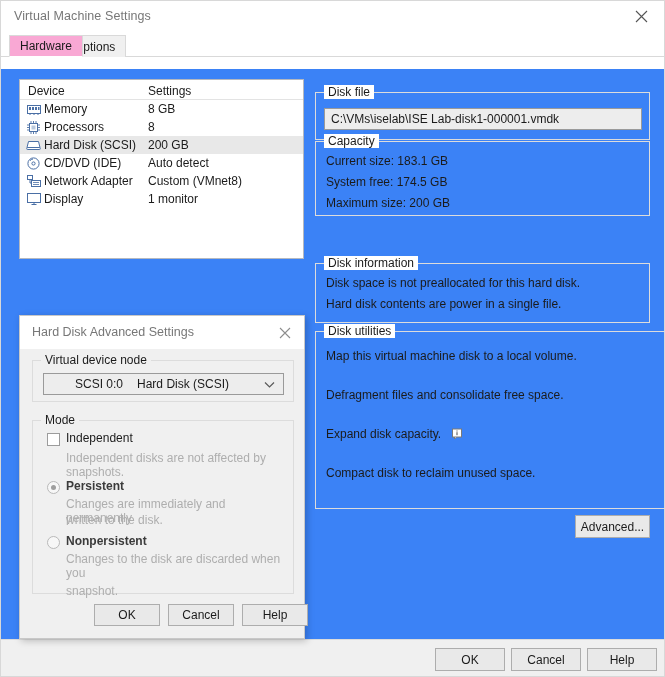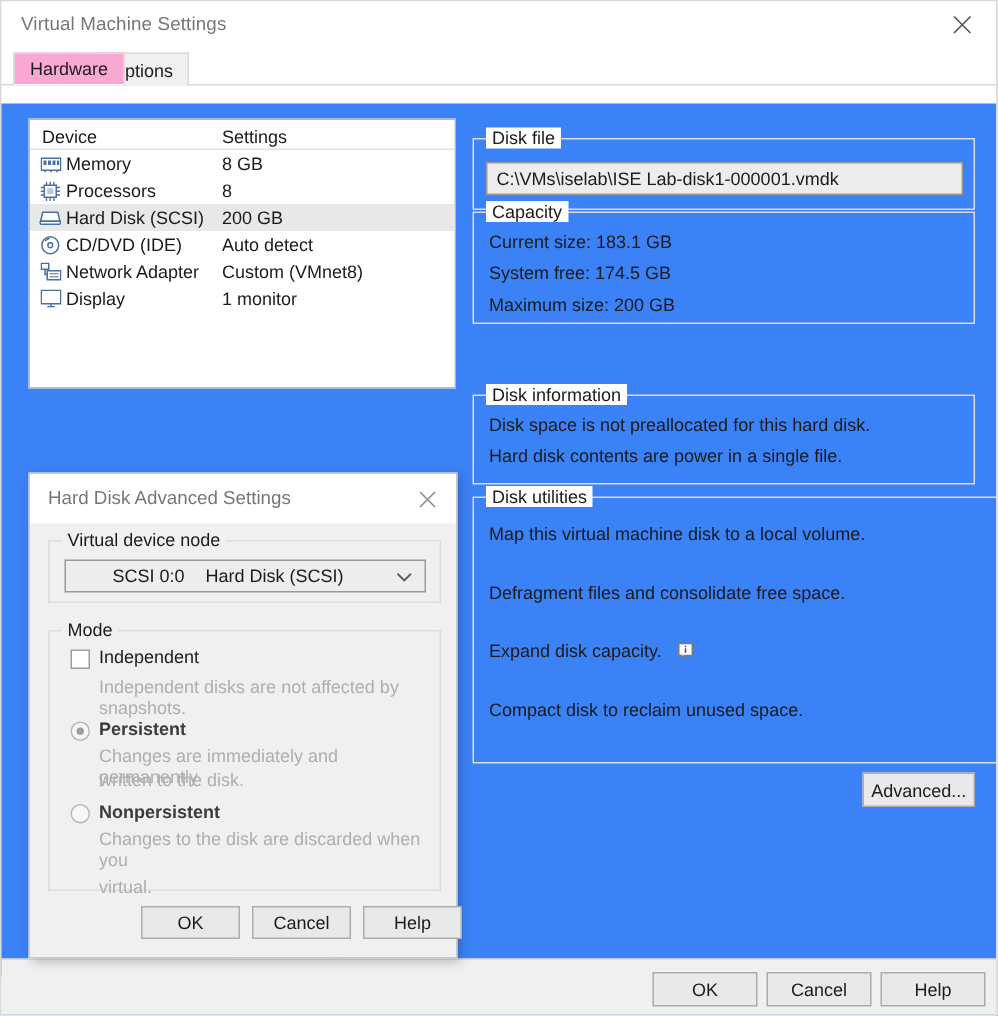--- a/index.html
+++ b/index.html
@@ -435,21 +435,21 @@
         <div class="radio" style="top:60px">
           <span class="dot"></span>
         </div>
         <div class="radio-lab" style="top:58px">Persistent</div>
         <div class="sub" style="left:33px; top:76px">Changes are immediately and permanently</div>
         <div class="sub" style="left:33px; top:92px">written to the disk.</div>
 
         <div class="radio" style="top:115px"></div>
         <div class="radio-lab" style="top:113px">Nonpersistent</div>
         <div class="sub" style="left:33px; top:131px">Changes to the disk are discarded when you</div>
-        <div class="sub" style="left:33px; top:163px">virtual.</div>
+        <div class="sub" style="left:33px; top:163px">snapshot.</div>
       </div>
 
       <div class="btn" id="dlg-btn-ok">
         <span>OK</span>
       </div>
       <div class="btn" id="dlg-btn-cancel">
         <span>Cancel</span>
       </div>
       <div class="btn" id="dlg-btn-help">
         <span>Help</span>

